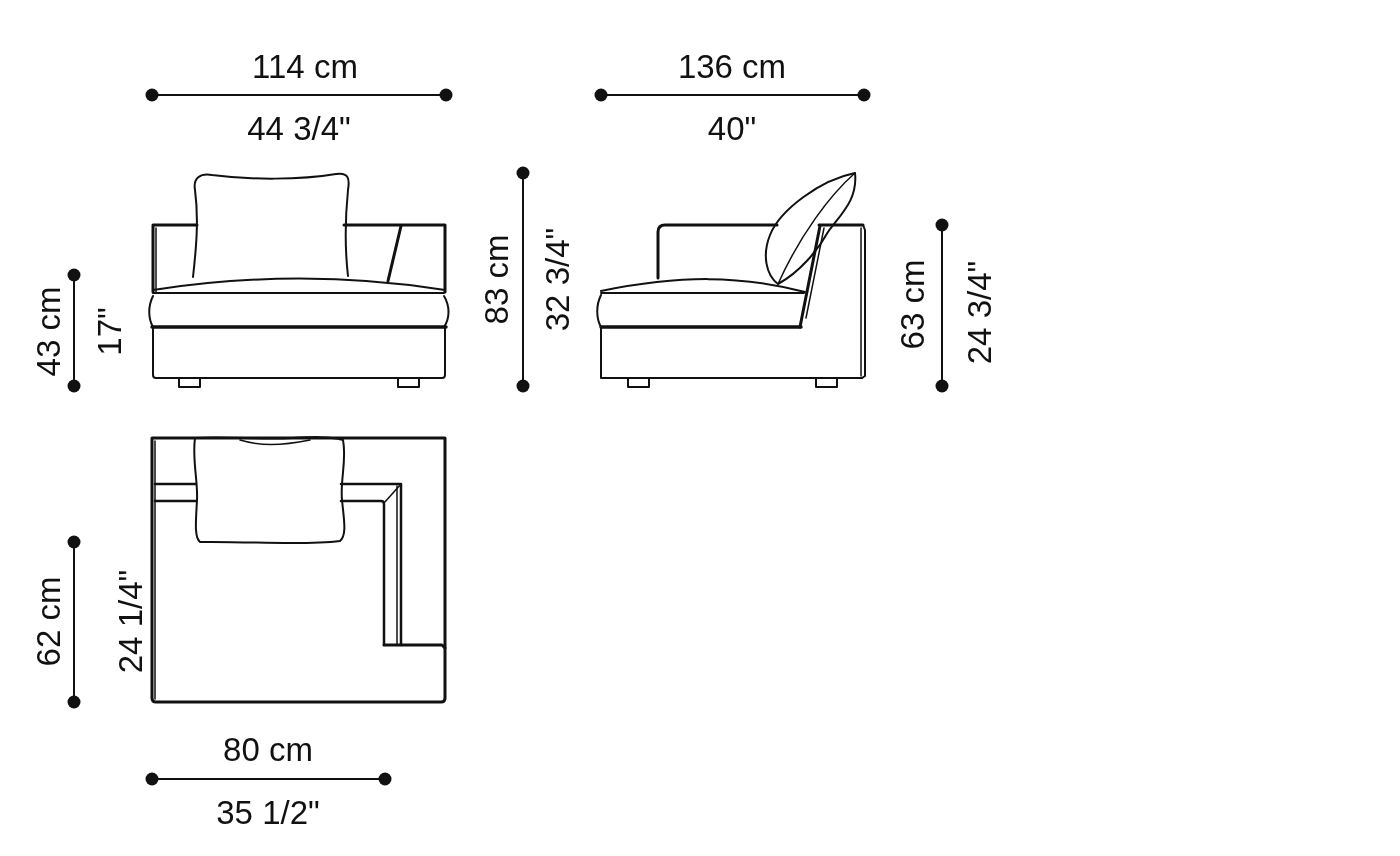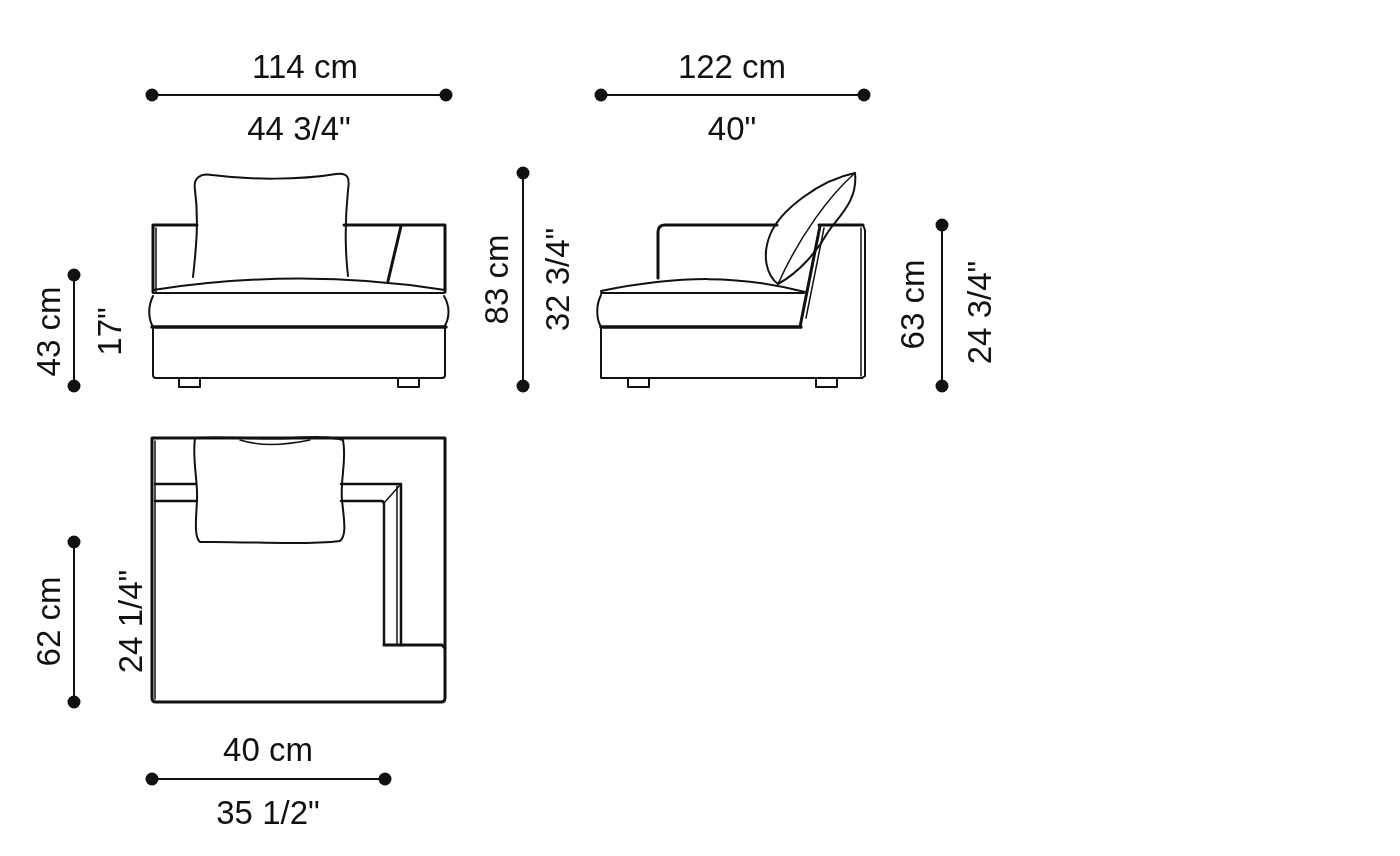--- a/index.html
+++ b/index.html
@@ -147,31 +147,31 @@
       <path class="ink" stroke-width="3" d="M384 645 L442 645 L445 648"></path>
 
       <path class="ink" stroke-width="2" d="M195 438 C230 436 260 440 292 438 C310 437 330 436 343 440 C347 460 340 480 342 500 C344 520 347 535 340 541 C300 546 250 541 200 542 C194 537 196 520 197 500 C198 480 192 460 195 438 Z"></path>
       <path class="ink" stroke-width="1.5" d="M240 440 C260 446 280 446 310 440"></path>
     </g>
   </svg>
 
   <div class="dim-label h-center" style="left:299px; top:50px;margin-left:6px;">114 cm</div>
   <div class="dim-label h-center" style="left:299px; top:112px;">44 3/4"</div>
 
-  <div class="dim-label h-center" style="left:732px; top:50px;">122 cm</div>
+  <div class="dim-label h-center" style="left:732px; top:50px;">136 cm</div>
   <div class="dim-label h-center" style="left:732px; top:112px;">40"</div>
 
   <div class="dim-label vert" style="left:-7px; top:315px; width:110px; text-align:center; transform:rotate(-90deg);">43 cm</div>
   <div class="dim-label vert" style="left:54px; top:315px; width:110px; text-align:center; transform:rotate(-90deg);">17"</div>
 
   <div class="dim-label vert" style="left:426px; top:263px; width:140px; text-align:center; transform:rotate(-90deg);">83 cm</div>
   <div class="dim-label vert" style="left:487px; top:263px; width:140px; text-align:center; transform:rotate(-90deg);">32 3/4"</div>
 
   <div class="dim-label vert" style="left:842px; top:288px; width:140px; text-align:center; transform:rotate(-90deg);">63 cm</div>
   <div class="dim-label vert" style="left:904px; top:296px; width:150px; text-align:center; transform:rotate(-90deg);">24 3/4"</div>
 
   <div class="dim-label vert" style="left:-22px; top:605px; width:140px; text-align:center; transform:rotate(-90deg);">62 cm</div>
   <div class="dim-label vert" style="left:50px; top:605px; width:160px; text-align:center; transform:rotate(-90deg);">24 1/4"</div>
 
-  <div class="dim-label h-center" style="left:268px; top:733px;">40 cm</div>
+  <div class="dim-label h-center" style="left:268px; top:733px;">80 cm</div>
   <div class="dim-label h-center" style="left:268px; top:796px;">35 1/2"</div>
 
 </div>
 
 </body></html>

